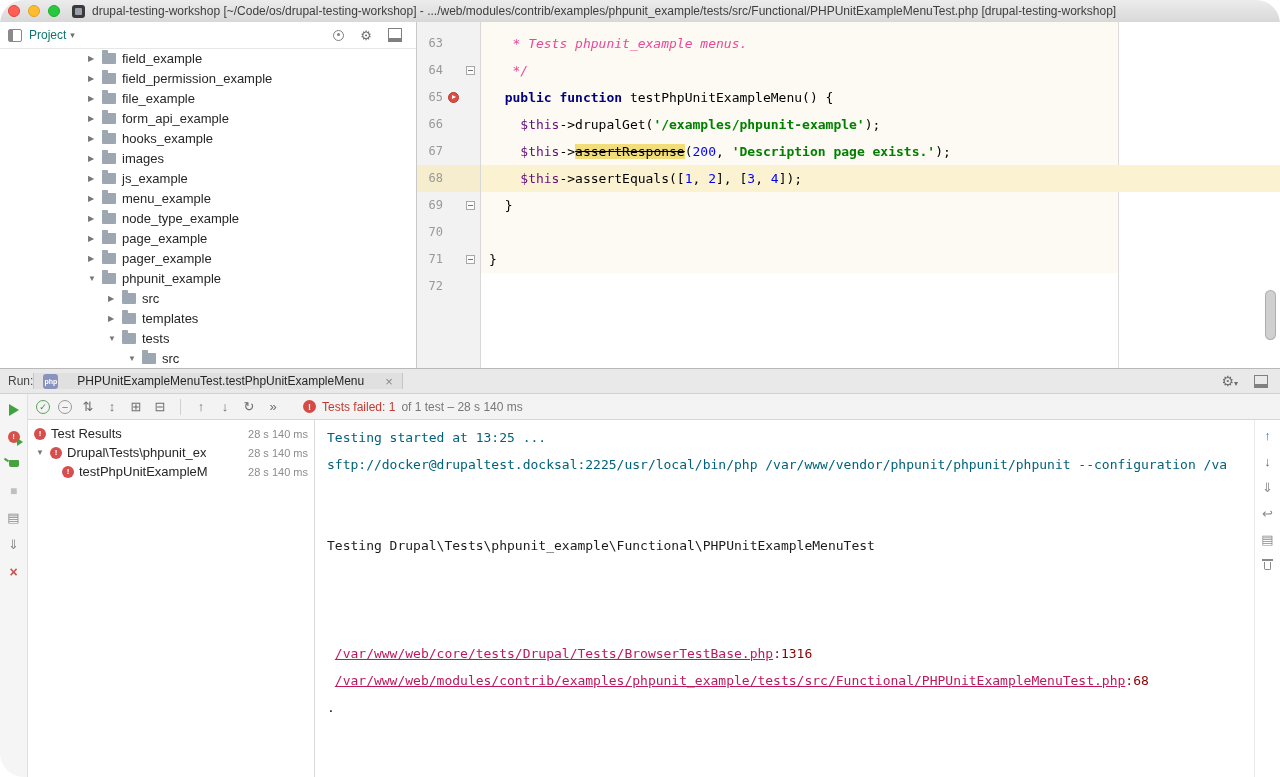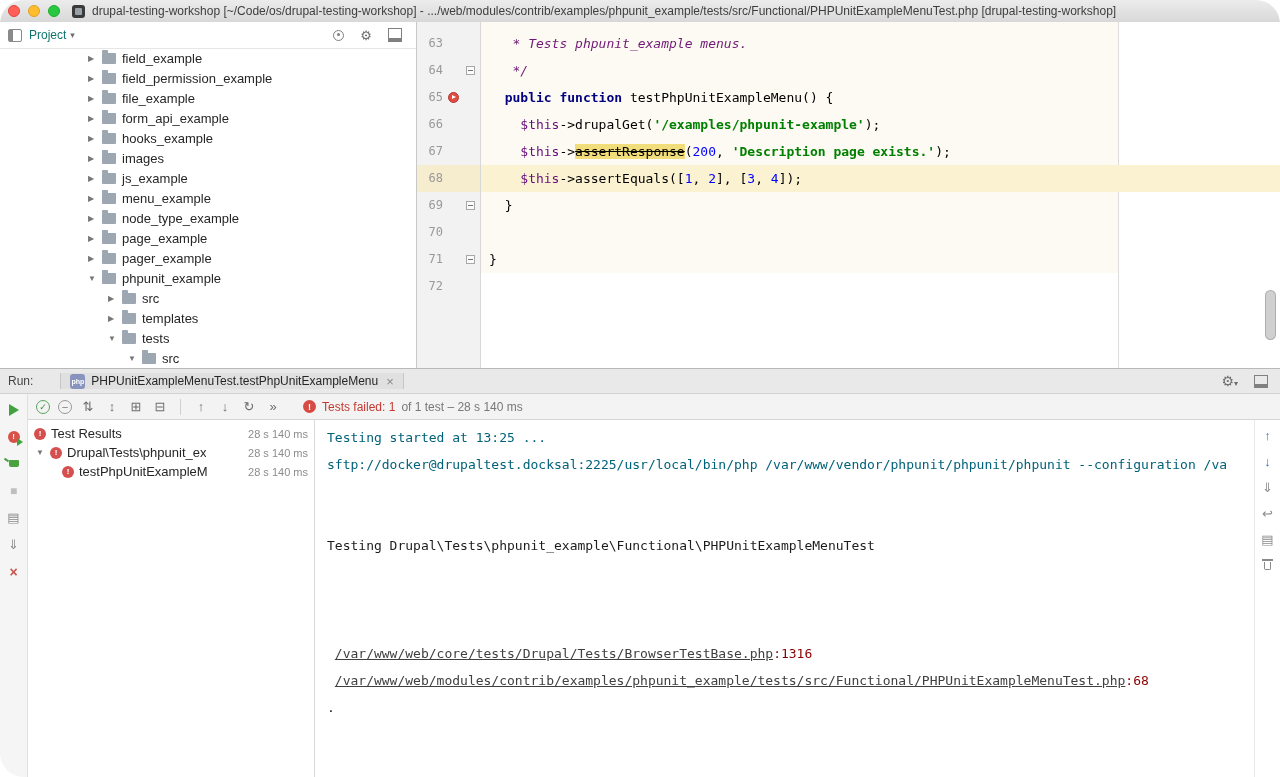--- a/index.html
+++ b/index.html
@@ -46,35 +46,35 @@
   .g-num{position:absolute;left:0;top:0;width:26px;text-align:right;font:12px/27px "DejaVu Sans Mono",monospace;color:#999;}
   .g-mark{position:absolute;left:31px;top:8px;width:11px;height:11px;border-radius:50%;background:#e14b42;border:1px solid #b23931;box-sizing:border-box;}
   .g-mark:after{content:"";position:absolute;left:3px;top:2px;border-left:4px solid #fff;border-top:2.5px solid transparent;border-bottom:2.5px solid transparent;}
   .g-fold{position:absolute;left:49px;top:9px;width:9px;height:9px;border:1px solid #a8a8a8;background:#fbfbfb;box-sizing:border-box;}
   .g-fold:after{content:"";position:absolute;left:1px;right:1px;top:3px;border-top:1px solid #777;}
   .code{position:absolute;left:64px;top:0;right:0;bottom:0;}
   .scope-tint{position:absolute;left:0;top:0;width:637px;height:251px;background:#faf5e6;opacity:.5;}
   .margin-line{position:absolute;left:637px;top:0;bottom:0;width:1px;background:#dcdcdc;}
   .c-row{position:absolute;left:0;right:0;height:27px;padding-left:8px;font:13px/27px "DejaVu Sans Mono",monospace;white-space:pre;color:#000;}
   .c-row.cur{background:#fbf2d2;}
-  .seg.cm{color:#701a75;font-style:italic;}
+  .seg.cm{color:#ec4899;font-style:italic;}
   .seg.kw{color:#000080;font-weight:bold;}
   .seg.str{color:#008000;font-weight:bold;}
   .seg.num{color:#0000ff;}
   .seg.var{color:#660e7a;}
   .seg.dp{background:#f1dd7a;text-decoration:line-through;}
   .sb{position:absolute;right:4px;top:268px;width:9px;height:48px;border-radius:6px;background:rgba(150,150,150,.45);border:1px solid rgba(110,110,110,.35);}
 
   
   .runpanel{position:absolute;left:0;top:368px;width:1280px;height:409px;background:#fff;border-top:1px solid #b9b9b9;box-sizing:border-box;}
   .tabbar{position:absolute;left:0;top:0;width:1280px;height:25px;background:#e9e9e9;border-bottom:1px solid #d1d1d1;
     display:flex;align-items:center;box-sizing:border-box;}
   .run-label{margin-left:8px;font-size:12px;color:#444;}
-  .run-tab{margin-left:27px;height:16px;display:flex;align-items:center;background:#e0e0e0;
-    border-left:1px solid #c6c6c6;border-right:1px solid #c6c6c6;padding:0 9px;gap:6px;box-sizing:border-box;}
+  .run-tab{margin-left:0;height:16px;display:flex;align-items:center;background:#e0e0e0;
+    border-left:1px solid #c6c6c6;border-right:1px solid #c6c6c6;padding:0 9px;gap:19px;box-sizing:border-box;}
   .php-icon{width:15px;height:15px;border-radius:3px;background:#8893be;color:#fff;font-size:7px;font-weight:bold;
     display:flex;align-items:center;justify-content:center;flex:none;}
   .tab-title{font-size:12px;color:#262626;white-space:nowrap;}
   .tab-close{color:#888;font-size:13px;margin-left:2px;}
   .tab-actions{margin-left:auto;display:flex;align-items:center;gap:16px;margin-right:12px;}
   .ta-gear{color:#6e6e6e;font-size:14px;}
   .ta-gear i{font-style:normal;font-size:8px;color:#6e6e6e;}
   .ta-hide{width:12px;height:8px;border:1px solid #808080;border-bottom:4px solid #808080;}
 
   .toolbar{position:absolute;left:28px;top:25px;right:0;height:26px;background:#f3f3f3;border-bottom:1px solid #d6d6d6;
@@ -109,21 +109,21 @@
   .t-chev{width:14px;font-size:8px;color:#777;flex:none;}
   .t-err{width:12px;height:12px;border-radius:50%;background:#d64f4f;color:#fff;font-size:8px;font-weight:bold;
     display:flex;align-items:center;justify-content:center;margin-right:5px;flex:none;}
   .t-label{font-size:13px;color:#262626;overflow:hidden;}
   .t-time{margin-left:auto;font-size:11px;color:#8c8c8c;padding-left:8px;flex:none;}
 
   .console{position:absolute;left:316px;top:51px;width:938px;bottom:0;background:#fff;overflow:hidden;}
   .cline{position:absolute;left:11px;right:0;height:27px;font:13px/27px "DejaVu Sans Mono",monospace;white-space:pre;}
   .cline .p{color:#1c1c1c;}
   .cline .sys{color:#00627a;}
-  .cline .lnk{color:#404040;text-decoration:underline;}
+  .cline .lnk{color:#be185d;text-decoration:underline;}
   .cline .lnkhl{color:#2222cc;text-decoration:underline;background:#c8d8ea;}
   .cline .ref{color:#8b0000;}
 
   .rightbar{position:absolute;right:0;top:51px;width:26px;bottom:0;background:#fff;border-left:1px solid #e8e8e8;
     display:flex;flex-direction:column;align-items:center;padding-top:8px;gap:11px;box-sizing:border-box;}
   .rb-icon{width:15px;height:15px;display:flex;align-items:center;justify-content:center;font-size:13px;color:#8a8a8a;}
   .rb-blue{color:#3b6eb5;font-weight:bold;}
   .trash{position:relative;}
   .trash-lid{position:absolute;top:1px;left:2px;width:11px;height:2px;background:#8a8a8a;}
   .trash-body{position:absolute;top:4px;left:4px;width:7px;height:8px;border:1px solid #8a8a8a;border-top:none;border-radius:0 0 2px 2px;box-sizing:border-box;}

